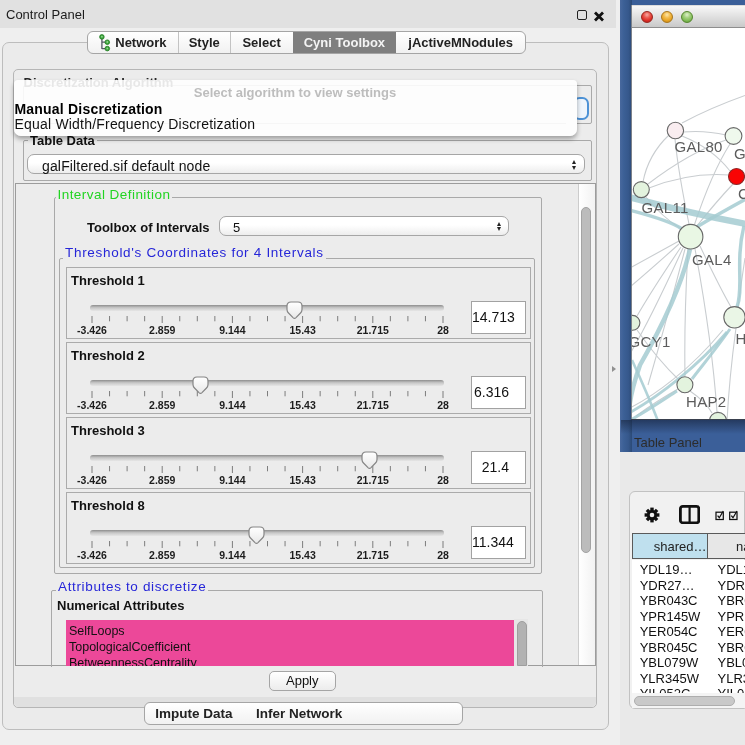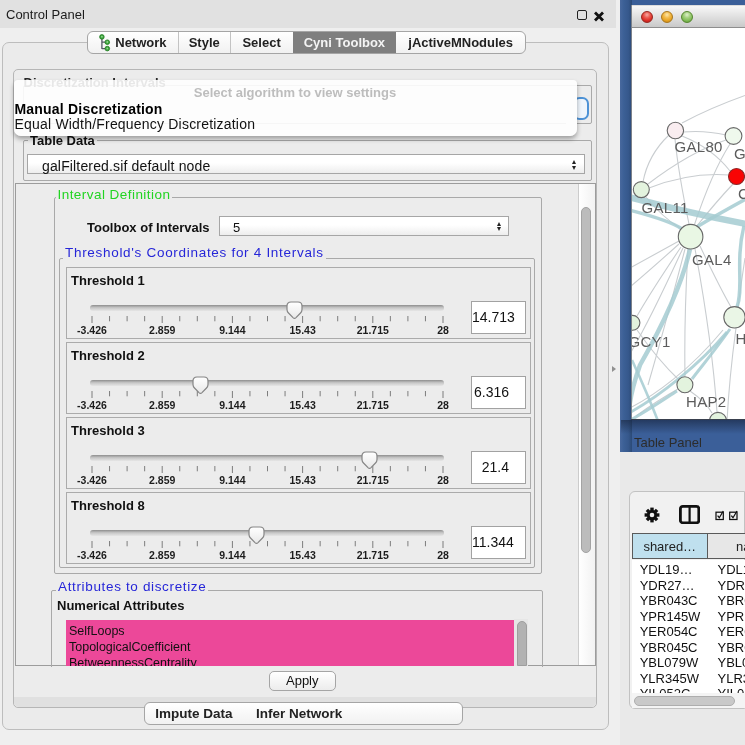--- a/index.html
+++ b/index.html
@@ -14,21 +14,21 @@
 #tabbar { left:87px; top:31px; width:439px; height:23px; background:linear-gradient(#ffffff,#f1f1f1); border:1px solid #a5a5a5; border-radius:6px; display:flex; z-index:5; }
 .tab { height:100%; display:flex; align-items:center; justify-content:center; font-size:13px; font-weight:bold; color:#222; position:relative; }
 .tabsep { width:1px; height:100%; background:#c3c3c3; }
 .tabsel { background:#7f7f7f; color:#f4f4f4; }
 #innerpanel { left:13px; top:69px; width:584px; height:639px; background:#ececec; border:1px solid #b6b6b6; border-radius:5px; }
 #innerfoot { left:14px; top:697px; width:582px; height:10px; background:#e0e0e0; border-radius:0 0 5px 5px; }
 
 .group { border:1px solid #a9a9a9; border-radius:2px; }
 .gtitle { position:absolute; font-size:13px; background:#ececec; padding:0 2px; white-space:nowrap; }
 
-.combo { position:absolute; background:linear-gradient(#ffffff, #ffffff 45%, #ededed); border:1px solid #a6a6a6; border-radius:0; font-size:13px; color:#111; }
+.combo { position:absolute; background:linear-gradient(#ffffff, #ffffff 45%, #ededed); border:1px solid #a6a6a6; border-radius:7px; font-size:13px; color:#111; }
 .arr-up { width:0; height:0; border-left:2.7px solid transparent; border-right:2.7px solid transparent; border-bottom:4.2px solid #222; position:absolute; }
 .arr-dn { width:0; height:0; border-left:2.7px solid transparent; border-right:2.7px solid transparent; border-top:4.2px solid #222; position:absolute; }
 
 #scrollpane { left:15px; top:183px; width:581px; height:483px; border:1px solid #9c9c9c; background:#ececec; overflow:hidden; }
 #vsb-track { left:578px; top:184px; width:17px; height:481px; background:linear-gradient(90deg,#ffffff,#f2f2f2); border-left:1px solid #cccccc; }
 #vsb-thumb { left:581px; top:207px; width:10px; height:346px; background:#bcbcbc; border:1px solid #a3a3a3; border-radius:6px; }
 
 .tpanel { position:absolute; left:66px; width:465px; height:72px; border:1px solid #ababab; }
 .ttitle { position:absolute; left:4px; top:5px; font-size:13px; font-weight:bold; color:#111; }
 .track { position:absolute; left:23px; top:37px; width:354px; height:5.5px; border-radius:3px; background:linear-gradient(#8d8d8d,#c6c6c6 45%,#e6e6e6); }
@@ -89,21 +89,21 @@
 <div class="abs" style="left:566px;top:93px;width:10.5px;height:31px;background:#ececec"></div>
 
 <div class="abs group" style="left:23px;top:140px;width:569px;height:41px"></div>
 <div class="abs gtitle" style="left:28px;top:133px;font-weight:bold;color:#111">Table Data</div>
 <div class="combo" style="left:27px;top:154px;width:558px;height:20px">
     <span style="position:absolute;left:14px;top:2.5px;font-size:14px;letter-spacing:0.15px">galFiltered.sif default node</span>
   <div class="arr-up" style="left:543.5px;top:5px"></div>
     <div class="arr-dn" style="left:543.5px;top:10.8px"></div>
 </div>
 
-<div class="abs" style="left:23.5px;top:74.5px;font-size:13px;font-weight:bold;color:#2a2a2a">Discretization Intervals</div>
+<div class="abs" style="left:23.5px;top:74.5px;font-size:13px;font-weight:bold;color:#2a2a2a">Discretization Algorithm</div>
 <div class="abs" id="popup" style="left:14px;top:80.3px;width:562.5px;height:55.4px;background:rgba(255,255,255,0.89);border-radius:4px 4px 7px 7px;box-shadow:0 3px 5px rgba(0,0,0,0.33)">
   <div class="abs" style="left:0;top:5.2px;width:562px;text-align:center;font-size:13px;font-weight:bold;color:#bdbdbd">Select algorithm to view settings</div>
   <div class="abs" style="left:0.5px;top:20.7px;font-size:14px;letter-spacing:0.2px;font-weight:bold;color:#000">Manual Discretization</div>
   <div class="abs" style="left:0.5px;top:35.9px;font-size:14px;letter-spacing:0.2px;color:#111">Equal Width/Frequency Discretization</div>
 </div>
 
 <div class="abs" id="scrollpane"></div>
 <div class="abs" id="vsb-track"></div>
 <div class="abs" id="vsb-thumb"></div>
 
@@ -410,21 +410,21 @@
 <svg class="abs" style="left:714.5px;top:509.5px" width="25" height="11" viewBox="0 0 25 11">
   <g fill="none" stroke="#111" stroke-width="1.25">
     <rect x="1" y="2.2" width="7.3" height="7.3"></rect>
     <path d="M2.6,5.6 L4.3,7.7 L8.3,1"></path>
     <rect x="14.7" y="2.2" width="7.3" height="7.3"></rect>
     <path d="M16.3,5.6 L18,7.7 L22,1"></path>
   </g>
 </svg>
 
 <div class="abs" style="left:632px;top:533px;width:113px;height:26px;border-top:1.3px solid #5a5a5a;border-left:1.3px solid #5a5a5a;border-bottom:1.3px solid #5a5a5a;background:#e7e7e7;overflow:hidden">
-  <div style="position:absolute;left:0;top:0;width:74.5px;height:26px;background:#bfe0ee;border-right:1.3px solid #5a5a5a;text-align:center;font-size:13px;color:#222;line-height:25px">shared…</div>
+  <div style="position:absolute;left:0;top:0;width:74.5px;height:26px;background:#bfe0ee;border-right:1.3px solid #5a5a5a;text-align:right;font-size:13px;color:#222;line-height:25px">shared…</div>
   <div style="position:absolute;left:103px;top:4.5px;font-size:13px;color:#222">na</div>
 </div>
 
 <div class="abs" id="tablerows" style="left:632px;top:559.5px;width:113px;height:134px;background:#ffffff;overflow:hidden;font-size:13px;color:#111">
     <div style="position:absolute;left:7.7px;top:2.5px">YDL19…</div>
     <div style="position:absolute;left:85.5px;top:2.5px">YDL1</div>
     <div style="position:absolute;left:7.7px;top:18.060000000000002px">YDR27…</div>
     <div style="position:absolute;left:85.5px;top:18.060000000000002px">YDR2</div>
     <div style="position:absolute;left:7.7px;top:33.620000000000005px">YBR043C</div>
     <div style="position:absolute;left:85.5px;top:33.620000000000005px">YBR0</div>

